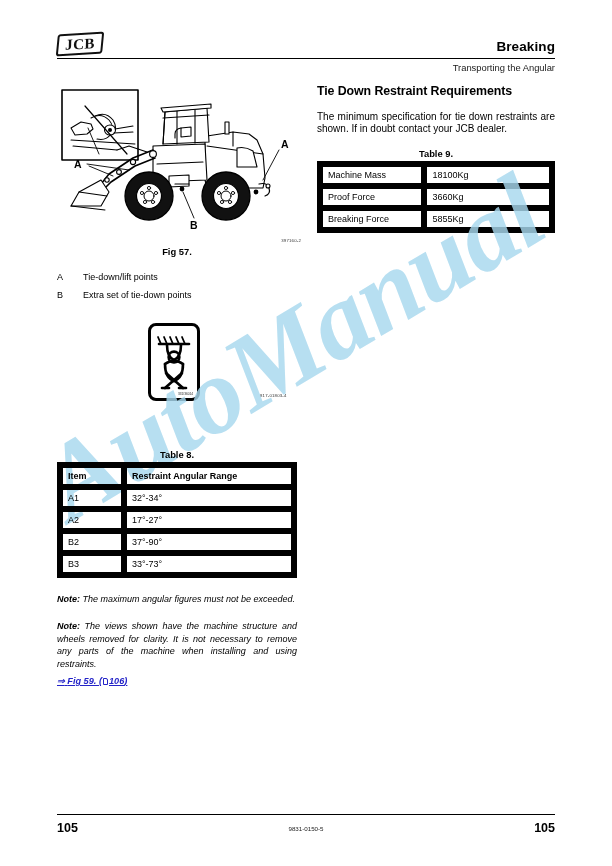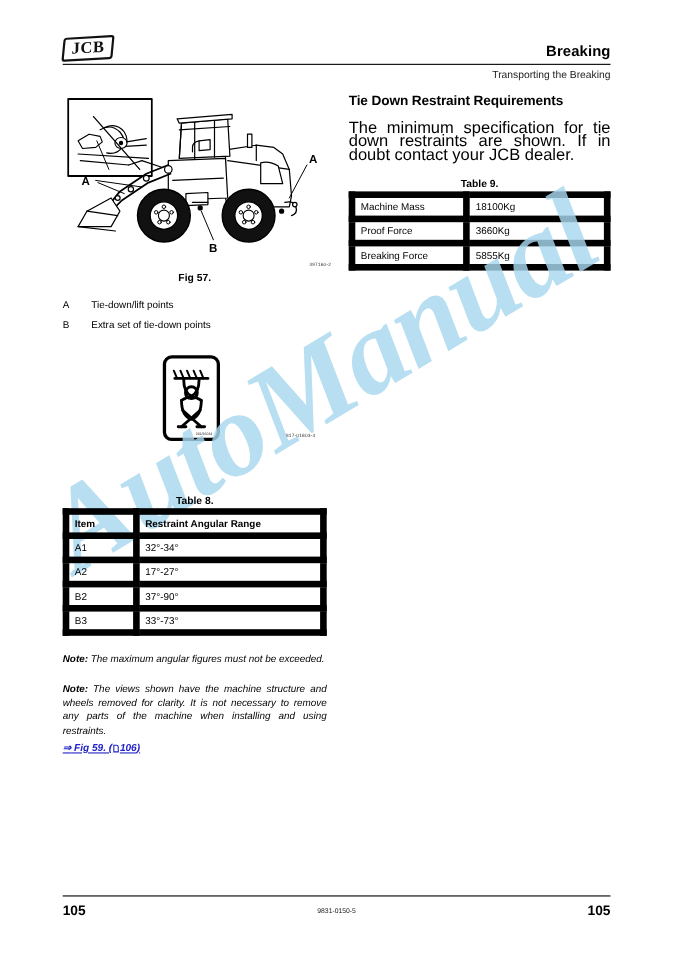--- a/index.html
+++ b/index.html
@@ -161,21 +161,21 @@
   }
 
   
   .right-col { position: absolute; left: 317px; top: 84px; width: 238px; }
   .section-title {
     font-size: 12.4px; font-weight: 700;
     letter-spacing: -.1px;
     margin-bottom: 13px;
   }
   .body-para {
-    font-size: 15px; line-height: 12.2px;
+    font-size: 10px; line-height: 12.2px;
     text-align: justify;
     margin-bottom: 13px;
   }
 
   
   .footer { position: absolute; left: 0; bottom: 0; width: 612px; height: 60px; }
   .footer-rule {
     position: absolute; left: 57px; right: 57px; top: 8px;
     height: 1.4px; background: #000;
   }
@@ -196,21 +196,21 @@
 <body>
 
 <div class="page">
 
   <div class="header">
     <div class="jcb-logo">
       <span>JCB</span>
     </div>
     <div class="header-title">Breaking</div>
     <div class="header-rule"></div>
-    <div class="header-sub">Transporting the Breaking</div>
+    <div class="header-sub">Transporting the Angular</div>
   </div>
 
   <div class="watermark">
     <div class="watermark-text">AutoManual</div>
   </div>
 
   <div class="left-col">
 
     <div class="fig57">
       <svg width="240" height="158" viewBox="0 0 240 158">

